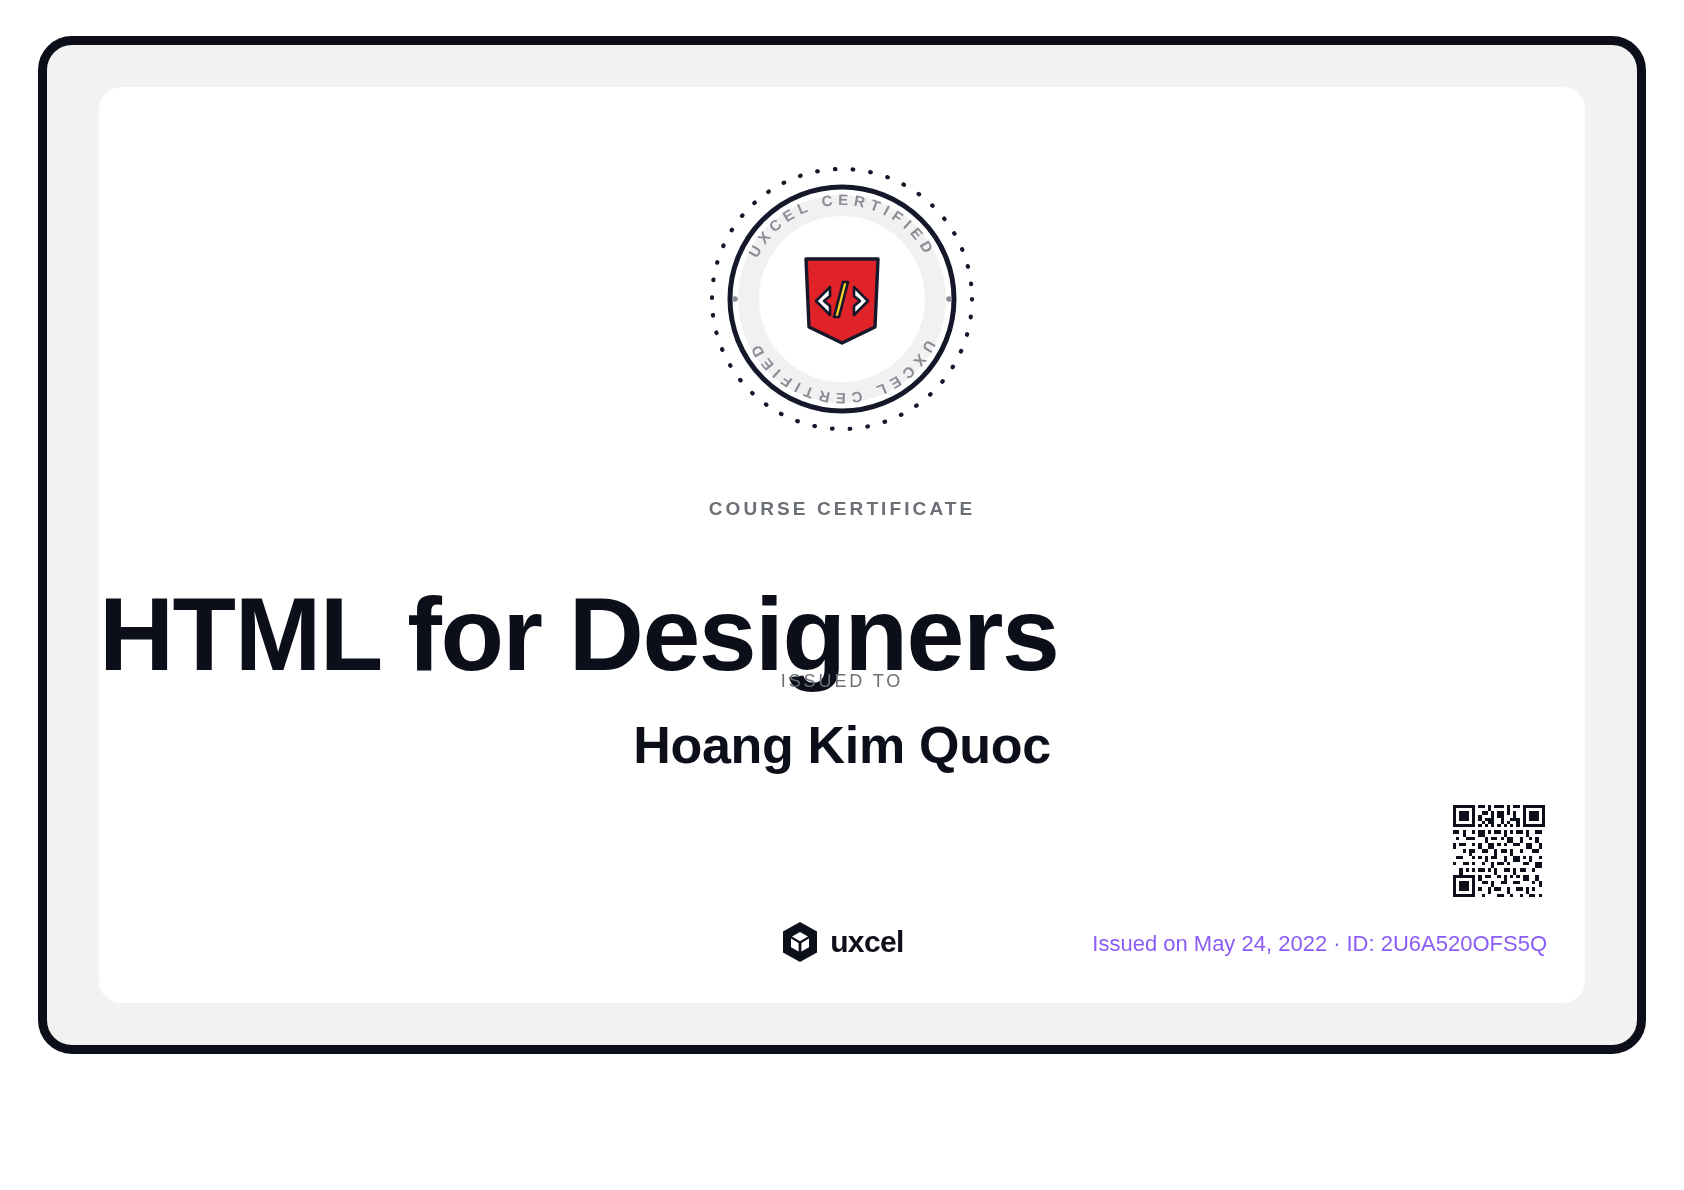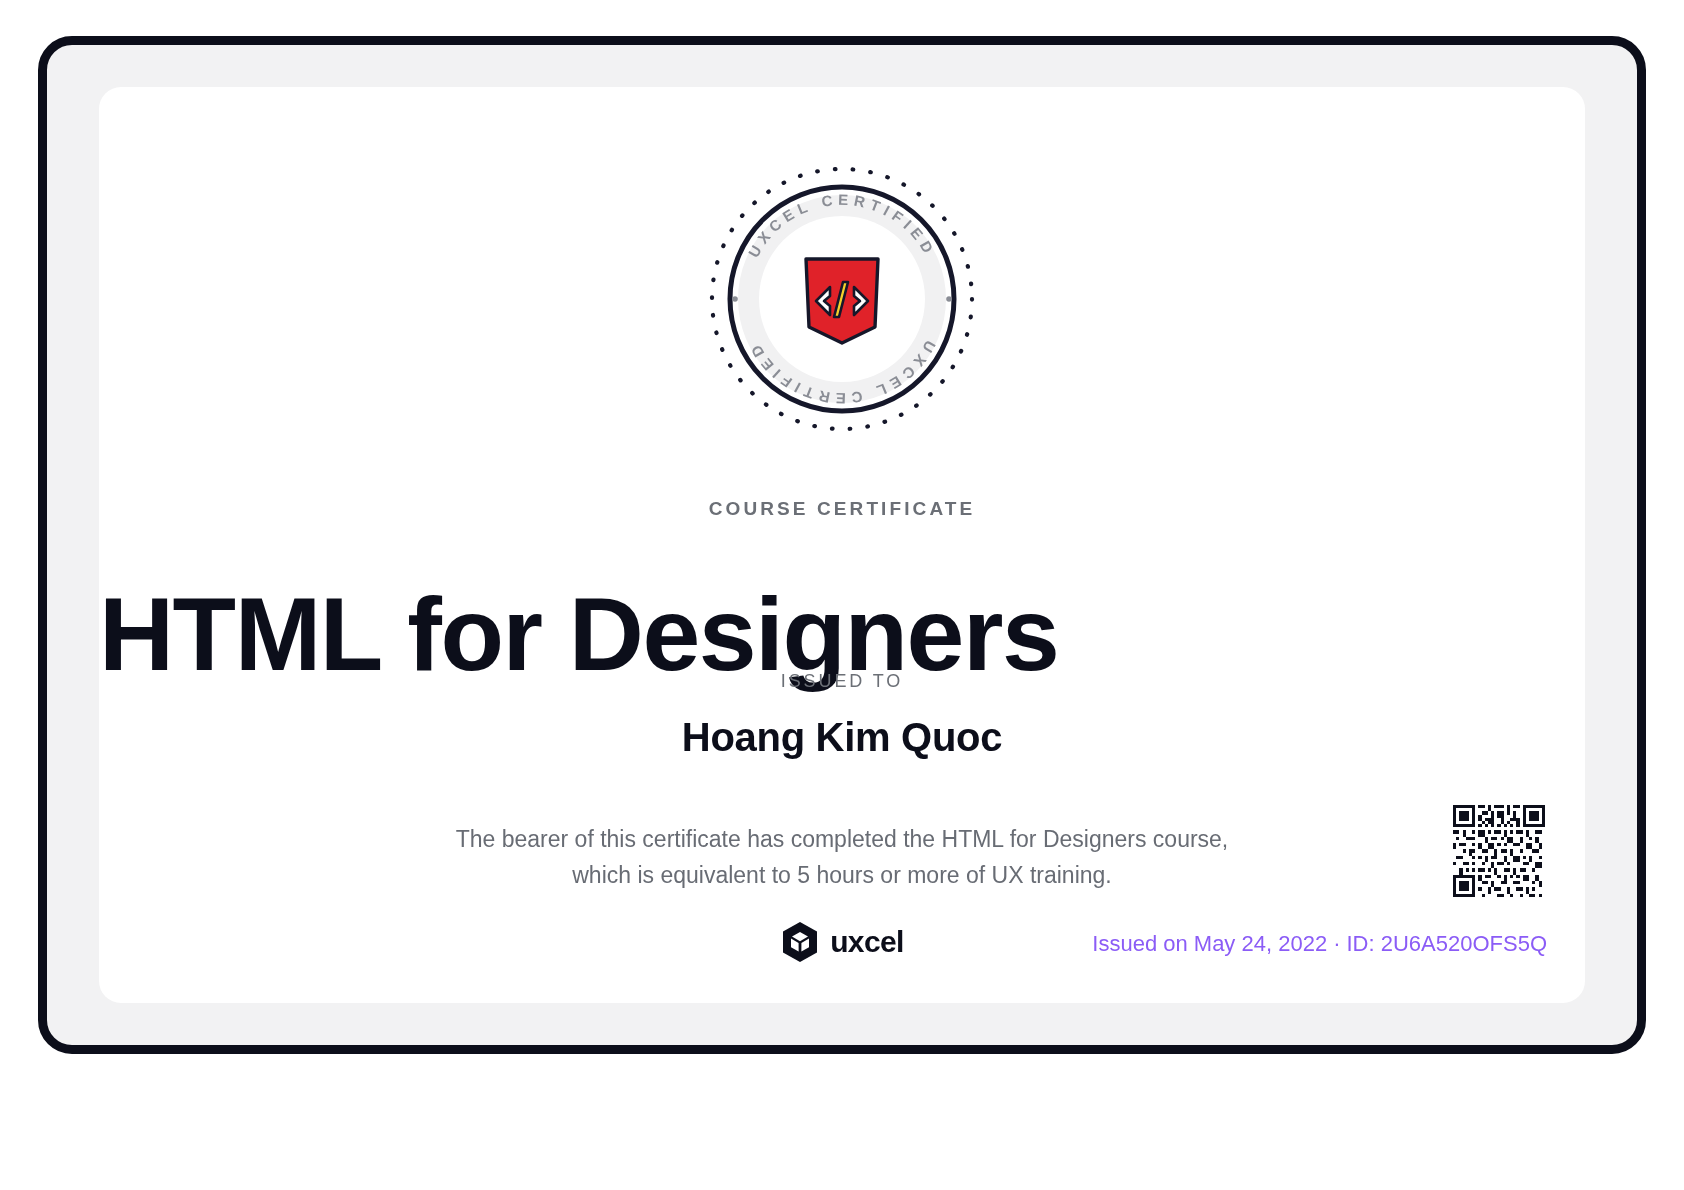--- a/index.html
+++ b/index.html
@@ -78,21 +78,21 @@
     font-size: 18px;
     font-weight: 500;
     letter-spacing: 2.9px;
     color: #6b6f76;
   }
   .recipient {
     position: absolute;
     left: 0; right: 0;
     top: 628px;
     text-align: center;
-    font-size: 40px;
+    font-size: 52px;
     font-weight: 700;
     letter-spacing: -0.3px;
     color: #0c0e1a;
   }
   .blurb {
     position: absolute;
     left: 50%;
     margin-left: -420px;
     width: 840px;
     top: 712px;
@@ -206,24 +206,20 @@
     </div>
 
     <div class="kicker">COURSE CERTIFICATE</div>
 
     <h1 class="course-title">HTML for Designers</h1>
 
     <div class="issued-label">ISSUED TO</div>
 
     <div class="recipient">Hoang Kim Quoc</div>
 
-    <p class="blurb">
-      <span>The bearer of this certificate has completed the HTML for Designers course,</span><br>
-      <span>which is equivalent to 5 hours or more of UX training.</span>
-    </p>
 
     <div class="footer">
 
 
       <div class="brand">
         <svg width="40" height="42" viewBox="0 0 40 42" aria-hidden="true">
           <path d="M20,1 L37,10.5 L37,31.5 L20,41 L3,31.5 L3,10.5 Z" fill="#0c0e1a" rx="4"></path>
           <g fill="#ffffff">
             <path d="M20,11 L28,15.6 L20,20.2 L12,15.6 Z"></path>
             <path d="M11,17.6 L18.6,22 L18.6,30.6 L11,26.2 Z"></path>

